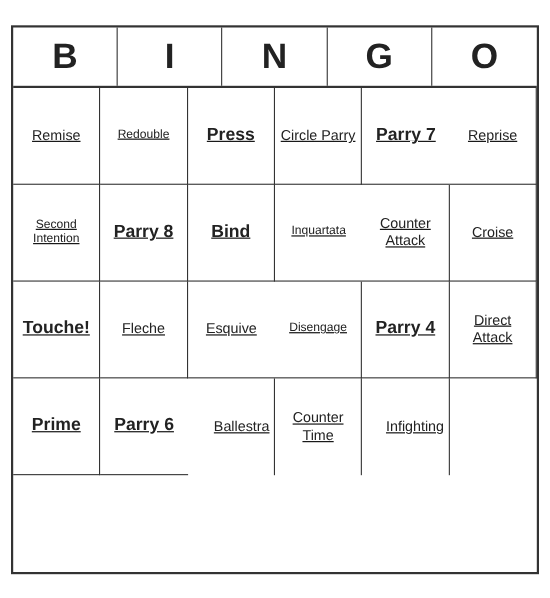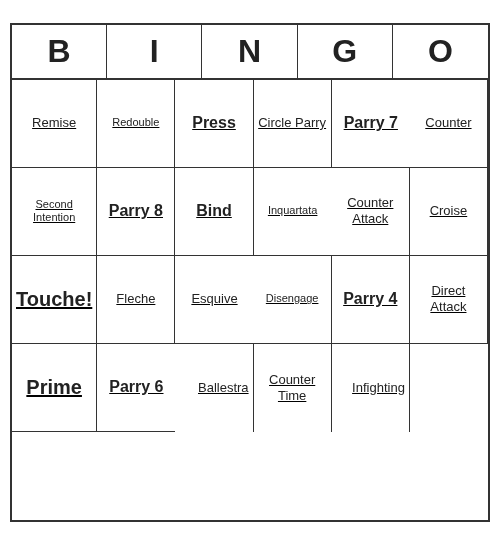--- a/index.html
+++ b/index.html
@@ -59,21 +59,21 @@
     .cell-text {
       font-size: 13px;
       color: #222;
       line-height: 1.2;
     }
     .cell-text.large {
       font-size: 16px;
       font-weight: bold;
     }
     .cell-text.medium {
-      font-size: 20px;
+      font-size: 16px;
       font-weight: bold;
     }
     .cell-text.small {
       font-size: 11px;
     }
   </style>
 </head>
 <body>
 
 <div class="bingo-card">
@@ -94,21 +94,21 @@
       <div class="bingo-cell">
         <span class="cell-text large">Press</span>
       </div>
       <div class="bingo-cell">
         <span class="cell-text">Circle Parry</span>
       </div>
       <div class="bingo-cell">
         <span class="cell-text large">Parry 7</span>
       </div>
       <div class="bingo-cell">
-        <span class="cell-text">Counter</span>
+        <span class="cell-text">Reprise</span>
       </div>
       <div class="bingo-cell">
         <span class="cell-text small">Second Intention</span>
       </div>
       <div class="bingo-cell">
         <span class="cell-text large">Parry 8</span>
       </div>
       <div class="bingo-cell">
         <span class="cell-text large">Bind</span>
       </div>

